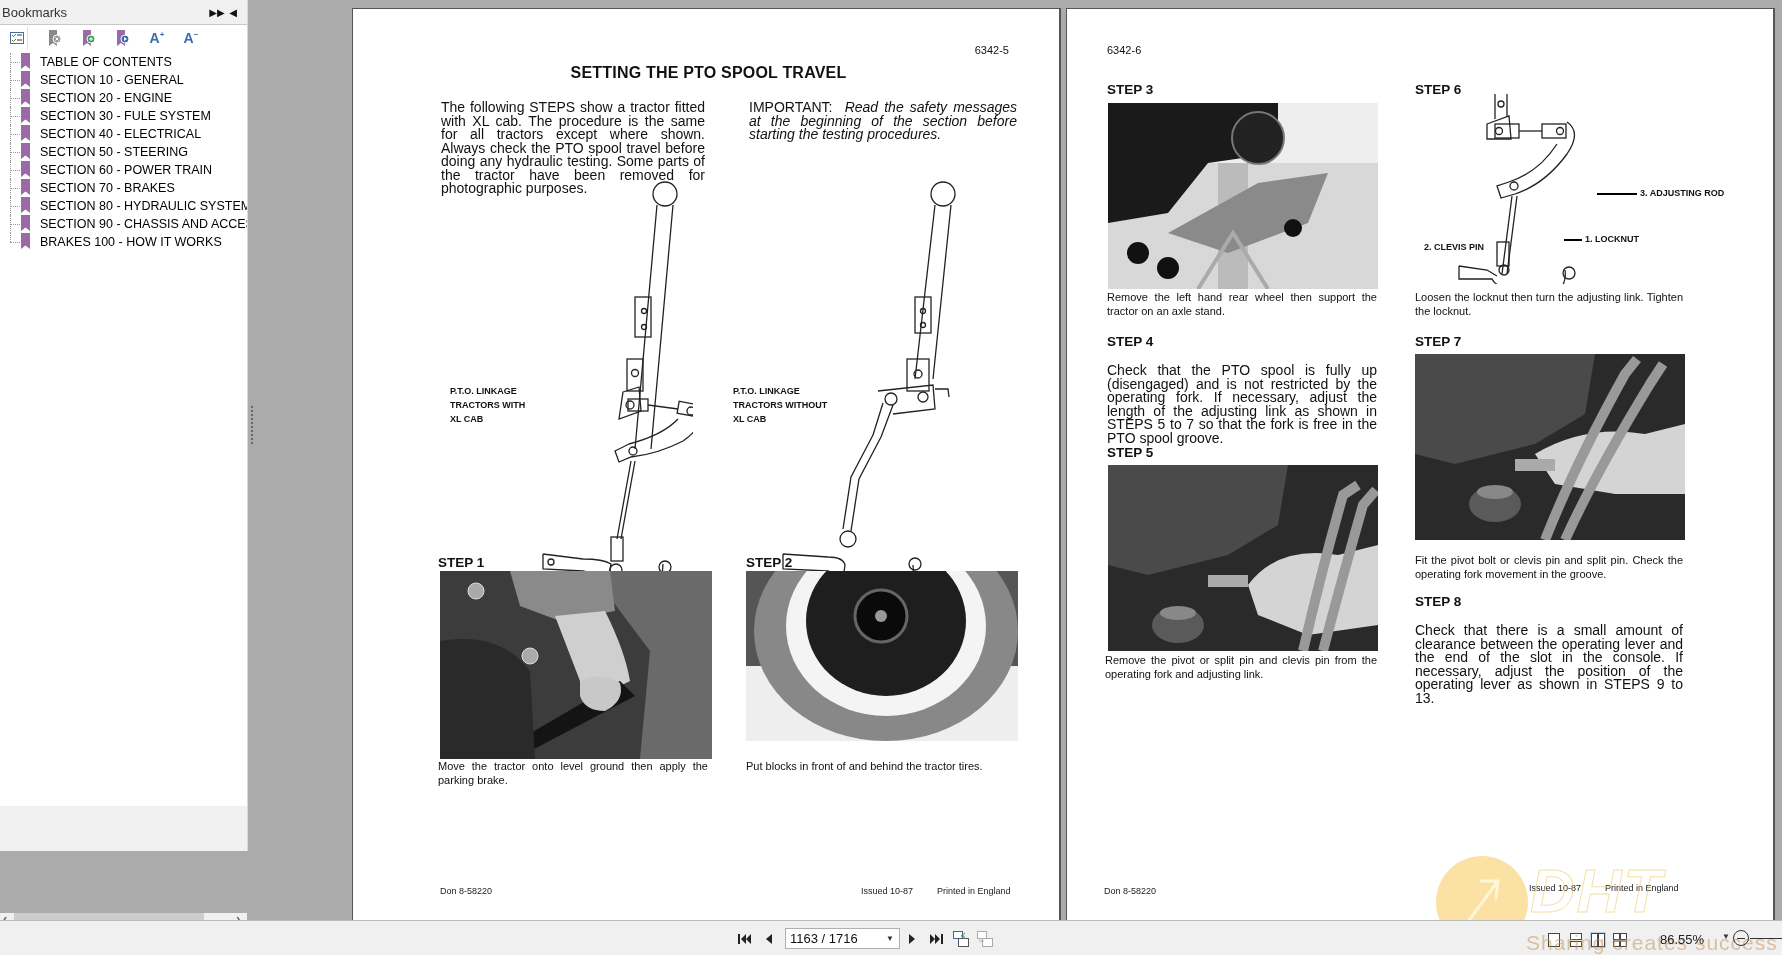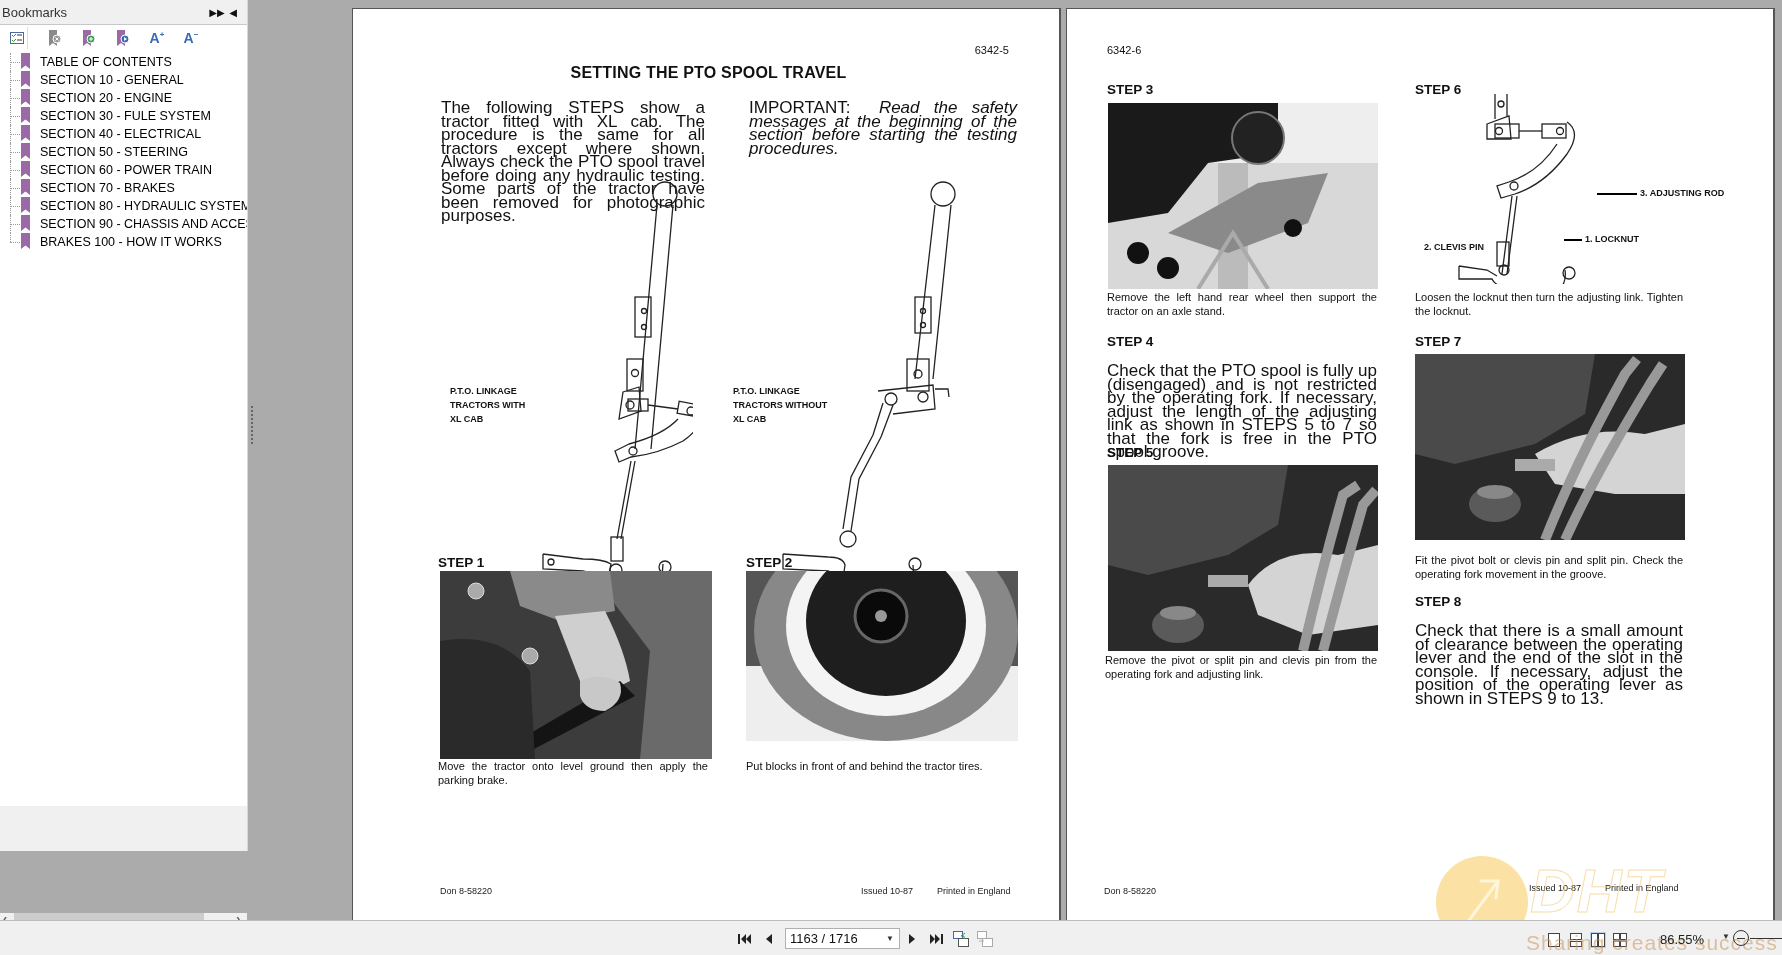--- a/index.html
+++ b/index.html
@@ -28,21 +28,21 @@
   .splitter .grip { position: absolute; left: 3px; top: 405px; width: 2px; height: 40px; background-image: radial-gradient(#666 40%, transparent 45%); background-size: 2px 4px; }
 
   
   .viewer { position: absolute; left: 256px; top: 0; width: 1526px; height: 920px; background: #ababab; }
   .page { position: absolute; top: 8px; height: 914px; background: #fff; border: 1px solid #555; border-right-width: 2px; overflow: hidden; color: #111; padding-left: 36px; }
   .page.left { left: 96px; width: 709px; }
   .page.right { left: 810px; width: 709px; }
 
   .pg-num { position: absolute; font-size: 11px; }
   .pg-title { position: absolute; top: 55px; left: 0; width: 100%; text-align: center; padding-left: 5px; font-size: 16px; font-weight: bold; letter-spacing: 0.2px; }
-  .body-text { position: absolute; font-size: 17px; line-height: 13.5px; text-align: justify; }
+  .body-text { position: absolute; font-size: 14px; line-height: 13.5px; text-align: justify; }
   .body-text b { font-weight: normal; }
   .italic { font-style: italic; }
   .step-h { position: absolute; font-size: 13.5px; font-weight: bold; }
   .caption { position: absolute; font-size: 11px; line-height: 13.5px; text-align: justify; }
   .diag-label { position: absolute; font-size: 9px; font-weight: bold; line-height: 14px; }
   .footer { position: absolute; font-size: 9px; color: #222; }
 
   .photo { position: absolute; overflow: hidden; }
   .photo svg { display: block; }
 

